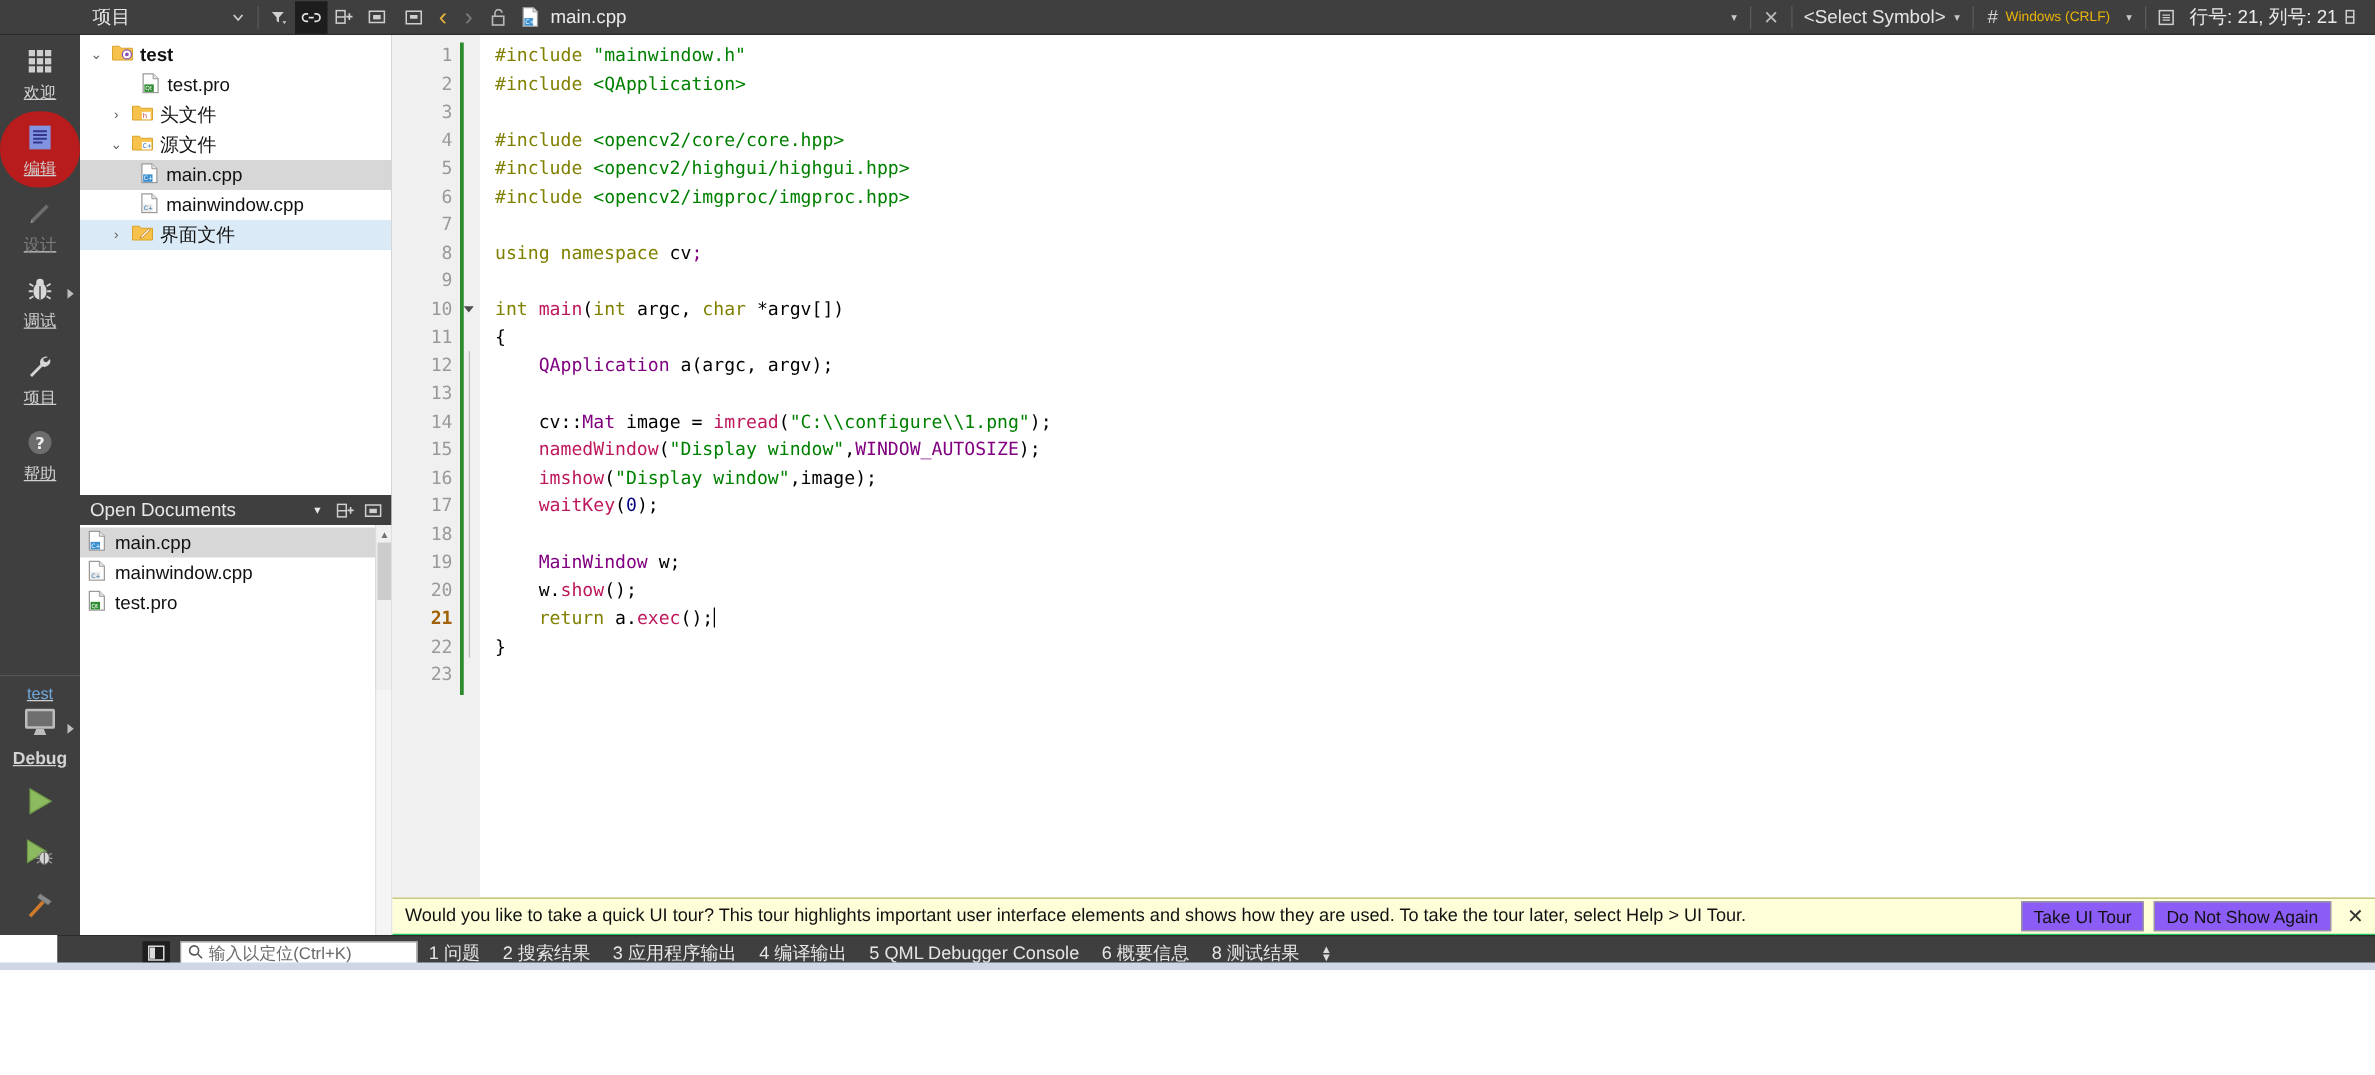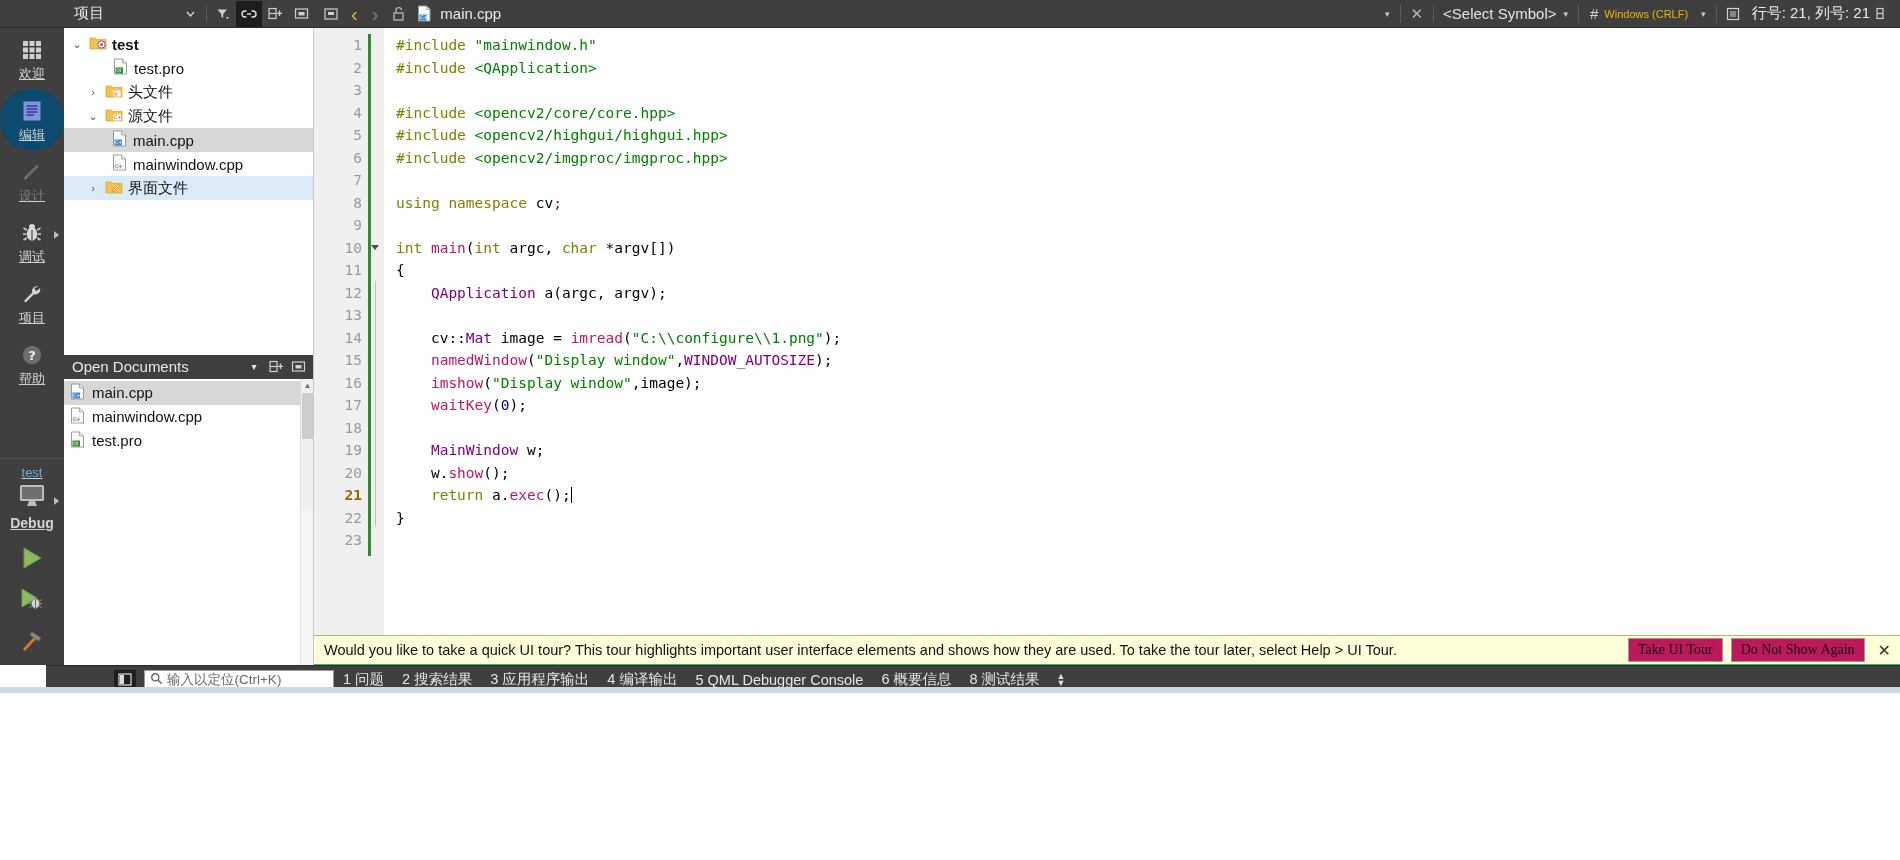--- a/index.html
+++ b/index.html
@@ -4,21 +4,21 @@
 <style>
   * { box-sizing: border-box; margin: 0; padding: 0; }
   html, body {
     width: 1900px; height: 860px;
     overflow: hidden;
     background: #ffffff;
     font-family: "Liberation Sans", sans-serif;
     font-size: 15px;
     -webkit-font-smoothing: antialiased;
   }
-  .app { position: relative; width: 1900px; height: 693px; display: flex; flex-direction: column; }
+  .app { position: relative; width: 1900px; height: 776px; display: flex; flex-direction: column; }
 
   
   .topbar {
     height: 28px; flex: 0 0 28px;
     background: #3f3f3f;
     display: flex; align-items: stretch;
     color: #d8d8d8;
     border-bottom: 1px solid #2b2b2b;
   }
   .tb-modecorner { width: 64px; flex: 0 0 64px; background: #3f3f3f; }
@@ -63,21 +63,21 @@
     text-decoration: underline;
   }
   .mode {
     height: 61px; flex: 0 0 61px;
     display: flex; flex-direction: column;
     align-items: center; justify-content: center;
     position: relative; gap: 2px;
     cursor: default;
   }
   .mode .mlabel { font-size: 13px; color: #d2d2d2; line-height: 1; }
-  .mode.sel { background: #0c4a6e; border-radius: 30px; }
+  .mode.sel { background: #b91c1c; border-radius: 30px; }
   .mode.dim .mlabel { color: #7d7d7d; }
   .mode .marrow {
     position: absolute; right: 5px; top: 20px;
     width: 0; height: 0;
     border-left: 5px solid #bdbdbd;
     border-top: 4px solid transparent;
     border-bottom: 4px solid transparent;
   }
   .mode-fill { flex: 1 1 auto; }
   .kitsel {
@@ -185,23 +185,23 @@
     flex: 0 0 30px; height: 30px;
     background: #feffd9;
     border-top: 1px solid #b5b56a;
     border-bottom: 1px solid #22c55e;
     display: flex; align-items: center;
     padding: 0 4px 0 10px; gap: 8px;
     font-size: 14.5px; color: #111;
   }
   .notify .ntext { flex: 1 1 auto; }
   .nbtn {
-    background: #be185d; border: 1px solid #999;
+    background: #8b5cf6; border: 1px solid #999;
     font-size: 14px; color: #111; padding: 3px 9px; cursor: pointer;
-    font-family: Liberation Serif, serif;
+    font-family: Liberation Sans, sans-serif;
   }
   .nclose { font-size: 16px; color: #333; padding: 0 5px; cursor: pointer; }
 
   
   .statusbar {
     flex: 0 0 28px; height: 28px;
     background: #3f3f3f;
     display: flex; align-items: center;
     color: #e2e2e2; font-size: 14.5px;
     border-top: 1px solid #2b2b2b;

